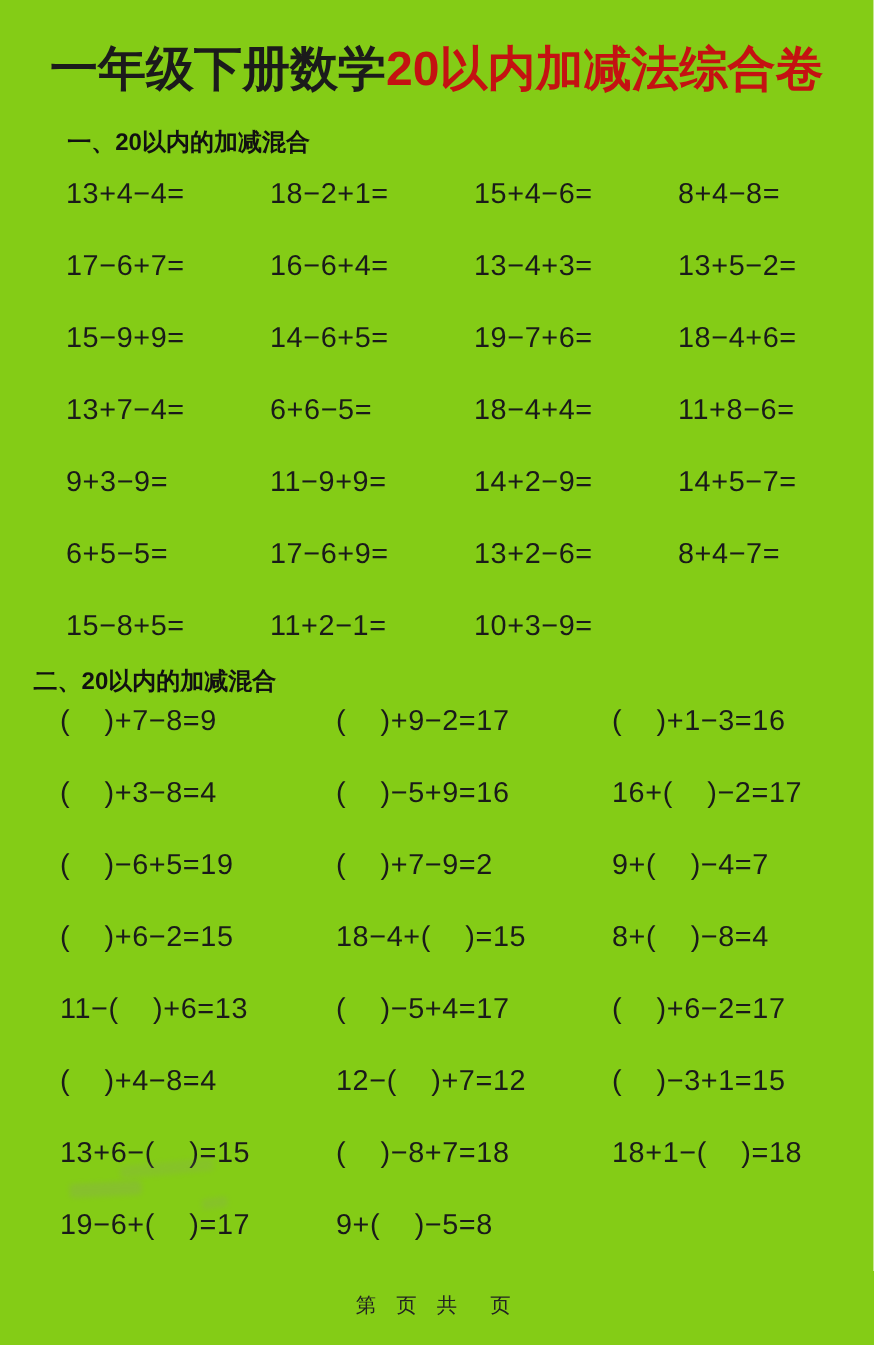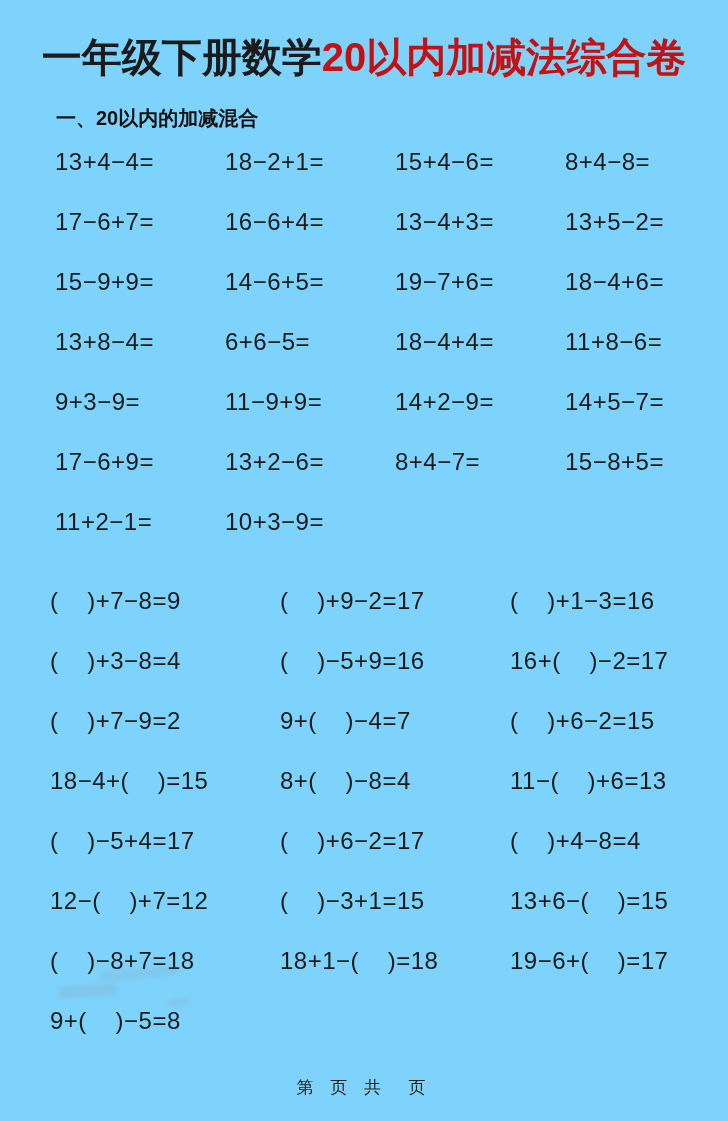--- a/index.html
+++ b/index.html
@@ -1,18 +1,18 @@
 <!DOCTYPE html>
 <html><head>
 <meta charset="utf-8">
 <style>
   html,body { margin:0; padding:0; background:#ffffff; }
   .page {
     position:relative; width:728px; height:1121px;
-    background:#7dd3fc; overflow:hidden;
+    background:#84cc16; overflow:hidden;
     font-family:"Liberation Sans", sans-serif;
     color:#1a1a1a;
   }
   .title {
     position:absolute; top:30px; left:0; width:100%;
     margin:0; text-align:center;
     font-size:40px; font-weight:700; color:#1b1b1b;
     letter-spacing:0px; white-space:nowrap;
   }
   .title .red { color:#c41212; }
@@ -68,44 +68,47 @@
     <div class="eq">15+4−6=</div>
     <div class="eq">8+4−8=</div>
     <div class="eq">17−6+7=</div>
     <div class="eq">16−6+4=</div>
     <div class="eq">13−4+3=</div>
     <div class="eq">13+5−2=</div>
     <div class="eq">15−9+9=</div>
     <div class="eq">14−6+5=</div>
     <div class="eq">19−7+6=</div>
     <div class="eq">18−4+6=</div>
-    <div class="eq">13+8−4=</div>
+    <div class="eq">13+7−4=</div>
     <div class="eq">6+6−5=</div>
     <div class="eq">18−4+4=</div>
     <div class="eq">11+8−6=</div>
     <div class="eq">9+3−9=</div>
     <div class="eq">11−9+9=</div>
     <div class="eq">14+2−9=</div>
     <div class="eq">14+5−7=</div>
+    <div class="eq">6+5−5=</div>
     <div class="eq">17−6+9=</div>
     <div class="eq">13+2−6=</div>
     <div class="eq">8+4−7=</div>
     <div class="eq">15−8+5=</div>
     <div class="eq">11+2−1=</div>
     <div class="eq">10+3−9=</div>
   </div>
 
+  <div class="sec-heading" id="sec2-heading">二、20以内的加减混合</div>
 
   <div class="grid" id="sec2-grid">
     <div class="eq">(    )+7−8=9</div>
     <div class="eq">(    )+9−2=17</div>
     <div class="eq">(    )+1−3=16</div>
     <div class="eq">(    )+3−8=4</div>
     <div class="eq">(    )−5+9=16</div>
     <div class="eq">16+(    )−2=17</div>
+    <div class="eq">(    )−6+5=19</div>
     <div class="eq">(    )+7−9=2</div>
     <div class="eq">9+(    )−4=7</div>
     <div class="eq">(    )+6−2=15</div>
     <div class="eq">18−4+(    )=15</div>
     <div class="eq">8+(    )−8=4</div>
     <div class="eq">11−(    )+6=13</div>
     <div class="eq">(    )−5+4=17</div>
     <div class="eq">(    )+6−2=17</div>
     <div class="eq">(    )+4−8=4</div>
     <div class="eq">12−(    )+7=12</div>

